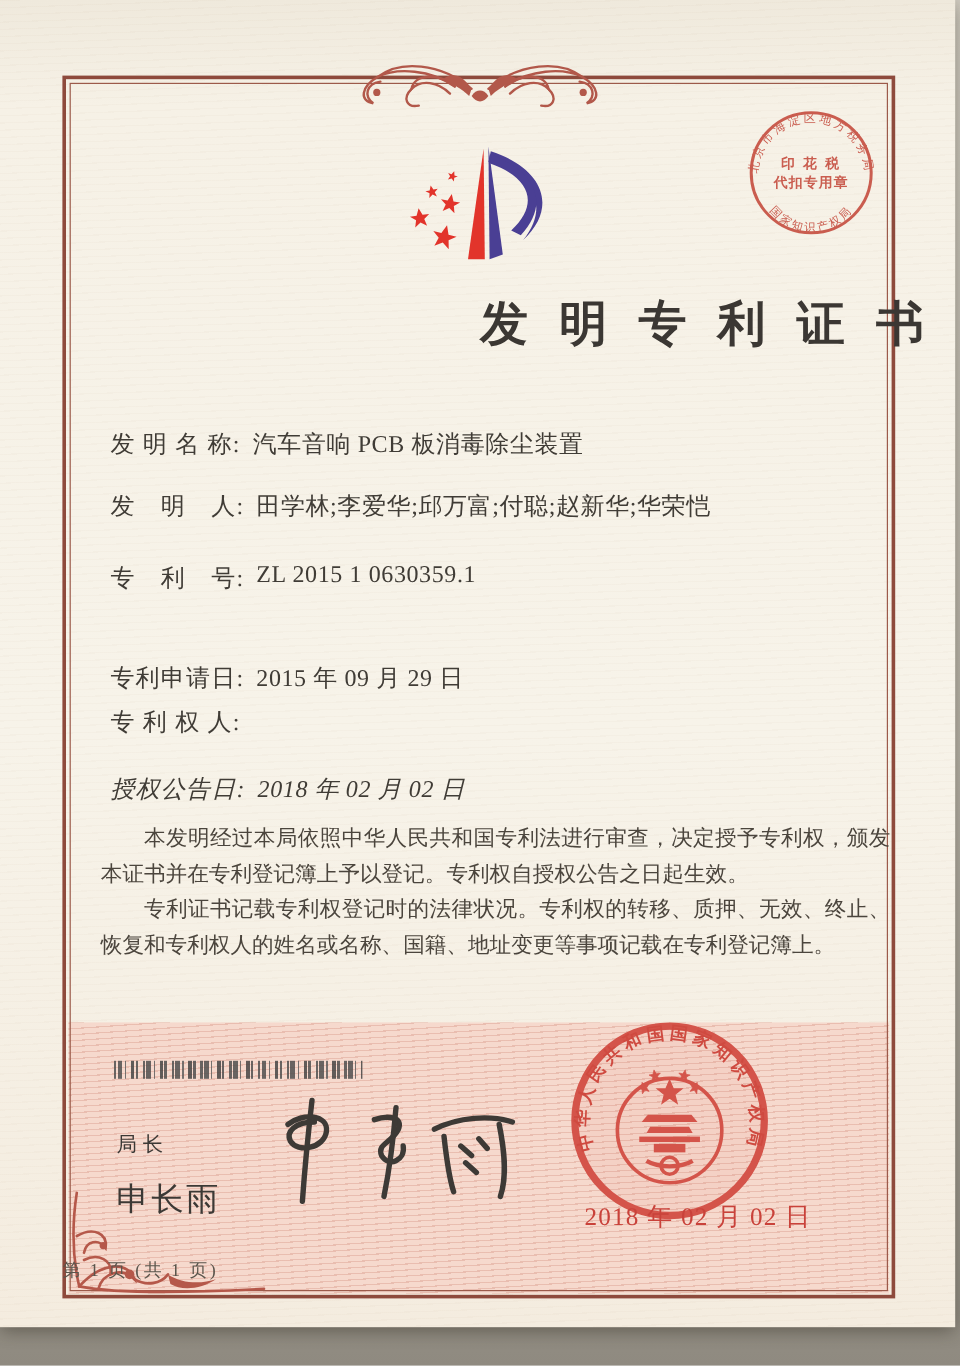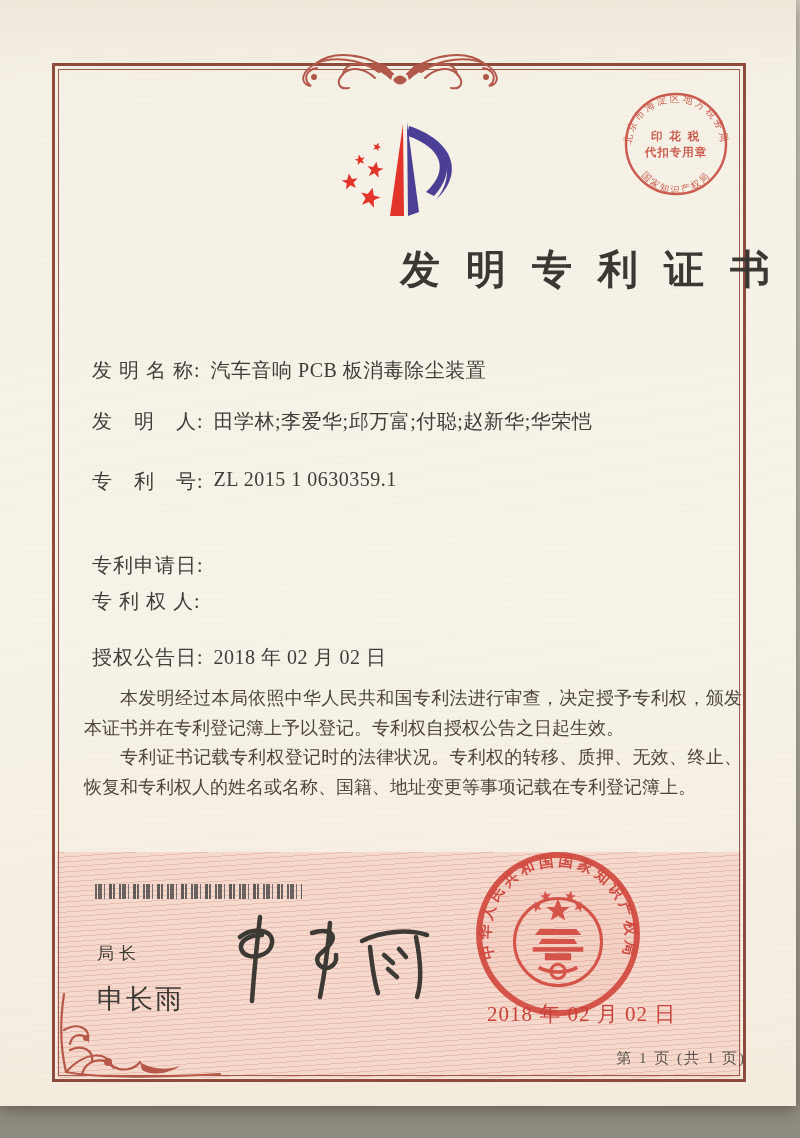--- a/index.html
+++ b/index.html
@@ -39,21 +39,21 @@
     position:absolute; left:0; top:242px; width:100%;
     text-align:right; font-size:40px; font-weight:bold; color:#3b3733;
     letter-spacing:26px; text-indent:26px; white-space:pre;
   }
   .tax-stamp { position:absolute; left:616px; top:84px; width:120px; height:120px; opacity:.88; }
   .fields { position:absolute; left:0; top:0; width:100%; }
   .row { position:absolute; left:92px; display:flex; font-size:20px; color:#403c36; }
   .row .label { white-space:pre; margin-right:10px; letter-spacing:1px; }
   .row .value { white-space:pre; letter-spacing:.5px; }
   .row-0 { top:357px; } .row-1 { top:408px;align-items:center; } .row-2 { top:468px; }
-  .row-3 { top:528px;margin-top:24px; } .row-4 { top:588px;justify-content:flex-end; } .row-5 { top:644px; }
+  .row-3 { top:528px;margin-top:24px; } .row-4 { top:588px;justify-content:flex-end; } .row-5 { top:644px;font-style:italic; }
   .paras {
     position:absolute; left:84px; top:684px; width:658px;
     font-size:18px; line-height:29.5px; color:#4b453d; text-align:justify;font-family:Liberation Serif, serif;
   }
   .paras p { text-indent:2em; margin:0; }
   .barcode {
     position:absolute; left:95px; top:884px; width:207px; height:15px; opacity:.82;
     background:repeating-linear-gradient(90deg,
       #4a4a4a 0 2px, rgba(0,0,0,0) 2px 3px,
       #4a4a4a 3px 7px, rgba(0,0,0,0) 7px 9px,
@@ -72,21 +72,21 @@
     font-size:27px; color:#3c3935; letter-spacing:2px;
   }
   .sig-svg { position:absolute; left:212px; top:903px; width:235px; height:112px; }
   .seal-svg { position:absolute; left:472px; top:848px; width:172px; height:172px; }
   .seal-date {
     position:absolute; left:487px; top:1000px;
     font-size:21px; color:#c9423a; letter-spacing:1px; white-space:pre;
   }
   .footer-page {
     position:absolute; left:52px; top:1049px; width:694px;
-    text-align:right; font-size:15px; color:#5a554c; letter-spacing:2px; white-space:pre;
+    text-align:left; font-size:15px; color:#5a554c; letter-spacing:2px; white-space:pre;
   }
   .top-flourish { position:absolute; left:281px; top:40px; width:238px; height:56px; }
   .corner-flourish { position:absolute; left:56px; top:992px; width:172px; height:88px; }
   svg text { font-family:"Liberation Serif","DejaVu Serif",serif; }
 </style>
 </head>
 <body>
 
 <div class="paper">
 
@@ -166,20 +166,21 @@
     <div class="row row-1">
       <span class="label">发　明　人:</span>
       <span class="value">田学林;李爱华;邱万富;付聪;赵新华;华荣恺</span>
     </div>
     <div class="row row-2">
       <span class="label">专　利　号:</span>
       <span class="value">ZL 2015 1 0630359.1</span>
     </div>
     <div class="row row-3">
       <span class="label">专利申请日:</span>
+      <span class="value">2015 年 09 月 29 日</span>
     </div>
     <div class="row row-4">
       <span class="label">专 利 权 人:</span>
     </div>
     <div class="row row-5">
       <span class="label">授权公告日:</span>
       <span class="value">2018 年 02 月 02 日</span>
     </div>
   </div>
 

